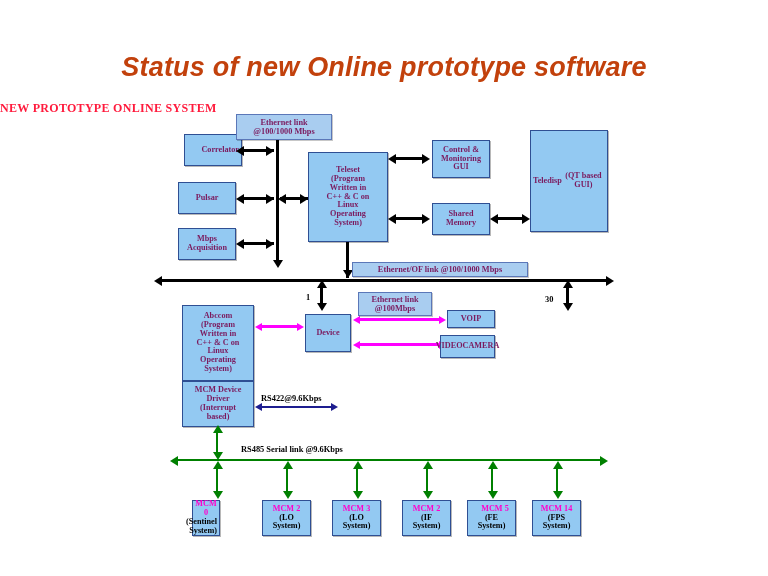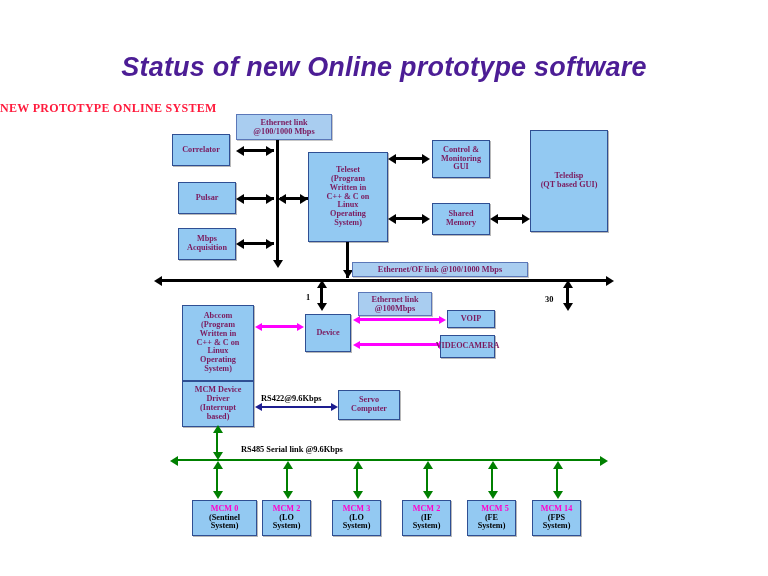--- a/index.html
+++ b/index.html
@@ -7,21 +7,21 @@
        font-family:"Liberation Serif",serif;}
   #stage{position:absolute;left:0;top:0;width:768px;height:576px;}
 
   .abs{position:absolute;box-sizing:border-box;}
 
   
   #main-title{
     left:0;top:52px;width:768px;text-align:center;
     font-family:"Liberation Sans",sans-serif;
     font-weight:bold;font-style:italic;font-size:27px;
-    color:#4c1d95;letter-spacing:.2px;white-space:nowrap;
+    color:#c2410c;letter-spacing:.2px;white-space:nowrap;
   }
   #sub-title{
     left:0;top:101px;width:768px;text-align:left;
     font-family:"Liberation Serif",serif;
     font-weight:bold;font-size:12px;color:#ff1a3c;
     letter-spacing:.3px;white-space:nowrap;
   }
 
   
   .box{
@@ -63,21 +63,21 @@
   .sm{border-top-width:4px;border-bottom-width:4px;border-left-width:7px;border-right-width:7px;}
 </style>
 </head>
 <body>
 
 <div id="stage">
 
   <div class="abs" id="main-title">Status of new Online prototype software</div>
   <div class="abs" id="sub-title">NEW PROTOTYPE ONLINE SYSTEM</div>
 
-  <div class="abs box" style="left:172px;top:134px;width:58px;height:32px;">
+  <div class="abs box" style="left:184px;top:134px;width:58px;height:32px;justify-content:flex-end;">
     <span class="ln">Correlator</span>
   </div>
 
   <div class="abs box" style="left:178px;top:182px;width:58px;height:32px;">
     <span class="ln">Pulsar</span>
   </div>
 
   <div class="abs box" style="left:178px;top:228px;width:58px;height:32px;flex-direction:column;">
     <span class="ln">Mbps</span>
     <span class="ln">Acquisition</span>
@@ -128,21 +128,21 @@
   <div class="abs ar ar-r" style="left:422px;top:153.5px;"></div>
 
   <div class="abs box" style="left:432px;top:203px;width:58px;height:32px;flex-direction:column;">
     <span class="ln">Shared</span>
     <span class="ln">Memory</span>
   </div>
   <div class="abs hline-thick" style="left:396px;top:217px;width:28px;"></div>
   <div class="abs ar ar-l" style="left:388px;top:213.5px;"></div>
   <div class="abs ar ar-r" style="left:422px;top:213.5px;"></div>
 
-  <div class="abs box" style="left:530px;top:130px;width:78px;height:102px;flex-direction:column;">
+  <div class="abs box" style="left:530px;top:130px;width:78px;height:102px;flex-direction:row;">
     <span class="ln">Teledisp</span>
     <span class="ln">(QT based GUI)</span>
   </div>
   <div class="abs hline-thick" style="left:498px;top:217px;width:28px;"></div>
   <div class="abs ar ar-l" style="left:490px;top:213.5px;"></div>
   <div class="abs ar ar-r" style="left:522px;top:213.5px;"></div>
 
   <div class="abs vline-thick" style="left:346px;top:242px;height:36px;"></div>
   <div class="abs ar ar-d" style="left:342.5px;top:270px;"></div>
 
@@ -207,24 +207,20 @@
   </div>
 
   <div class="abs box" style="left:447px;top:310px;width:48px;height:18px;">
     <span class="ln">VOIP</span>
   </div>
   <div class="abs box" style="left:440px;top:335px;width:55px;height:23px;flex-direction:row;">
     <span class="ln">VIDEO</span>
     <span class="ln">CAMERA</span>
   </div>
 
-  <div class="abs box" style="left:338px;top:390px;width:62px;height:30px;flex-direction:column;">
-    <span class="ln">Servo</span>
-    <span class="ln">Computer</span>
-  </div>
   <div class="abs bline" style="left:262px;top:406px;width:70px;"></div>
   <div class="abs ar ar-l b sm" style="left:255px;top:403px;"></div>
   <div class="abs ar ar-r b sm" style="left:331px;top:403px;"></div>
   <div class="abs plain" style="left:261px;top:394px;">
     <span>RS422@9.6Kbps</span>
   </div>
 
   <div class="abs gline" style="left:178px;top:459px;width:424px;"></div>
   <div class="abs ar ar-l g" style="left:170px;top:455.5px;"></div>
   <div class="abs ar ar-r g" style="left:600px;top:455.5px;"></div>
@@ -253,21 +249,21 @@
   <div class="abs ar ar-d g" style="left:422.5px;top:491px;"></div>
 
   <div class="abs gvline" style="left:491px;top:467px;height:26px;"></div>
   <div class="abs ar ar-u g" style="left:487.5px;top:461px;"></div>
   <div class="abs ar ar-d g" style="left:487.5px;top:491px;"></div>
 
   <div class="abs gvline" style="left:556px;top:467px;height:26px;"></div>
   <div class="abs ar ar-u g" style="left:552.5px;top:461px;"></div>
   <div class="abs ar ar-d g" style="left:552.5px;top:491px;"></div>
 
-  <div class="abs box" style="left:192px;top:500px;width:65px;height:36px;flex-direction:column;">
+  <div class="abs box" style="left:192px;top:500px;width:28px;height:36px;flex-direction:column;align-items:flex-end;">
     <span class="ln" style="color:#ff00cc;">MCM 0</span>
     <span class="ln" style="color:#000;">(Sentinel</span>
     <span class="ln" style="color:#000;">System)</span>
   </div>
 
   <div class="abs box" style="left:262px;top:500px;width:49px;height:36px;flex-direction:column;">
     <span class="ln" style="color:#ff00cc;">MCM 2</span>
     <span class="ln" style="color:#000;">(LO</span>
     <span class="ln" style="color:#000;">System)</span>
   </div>

